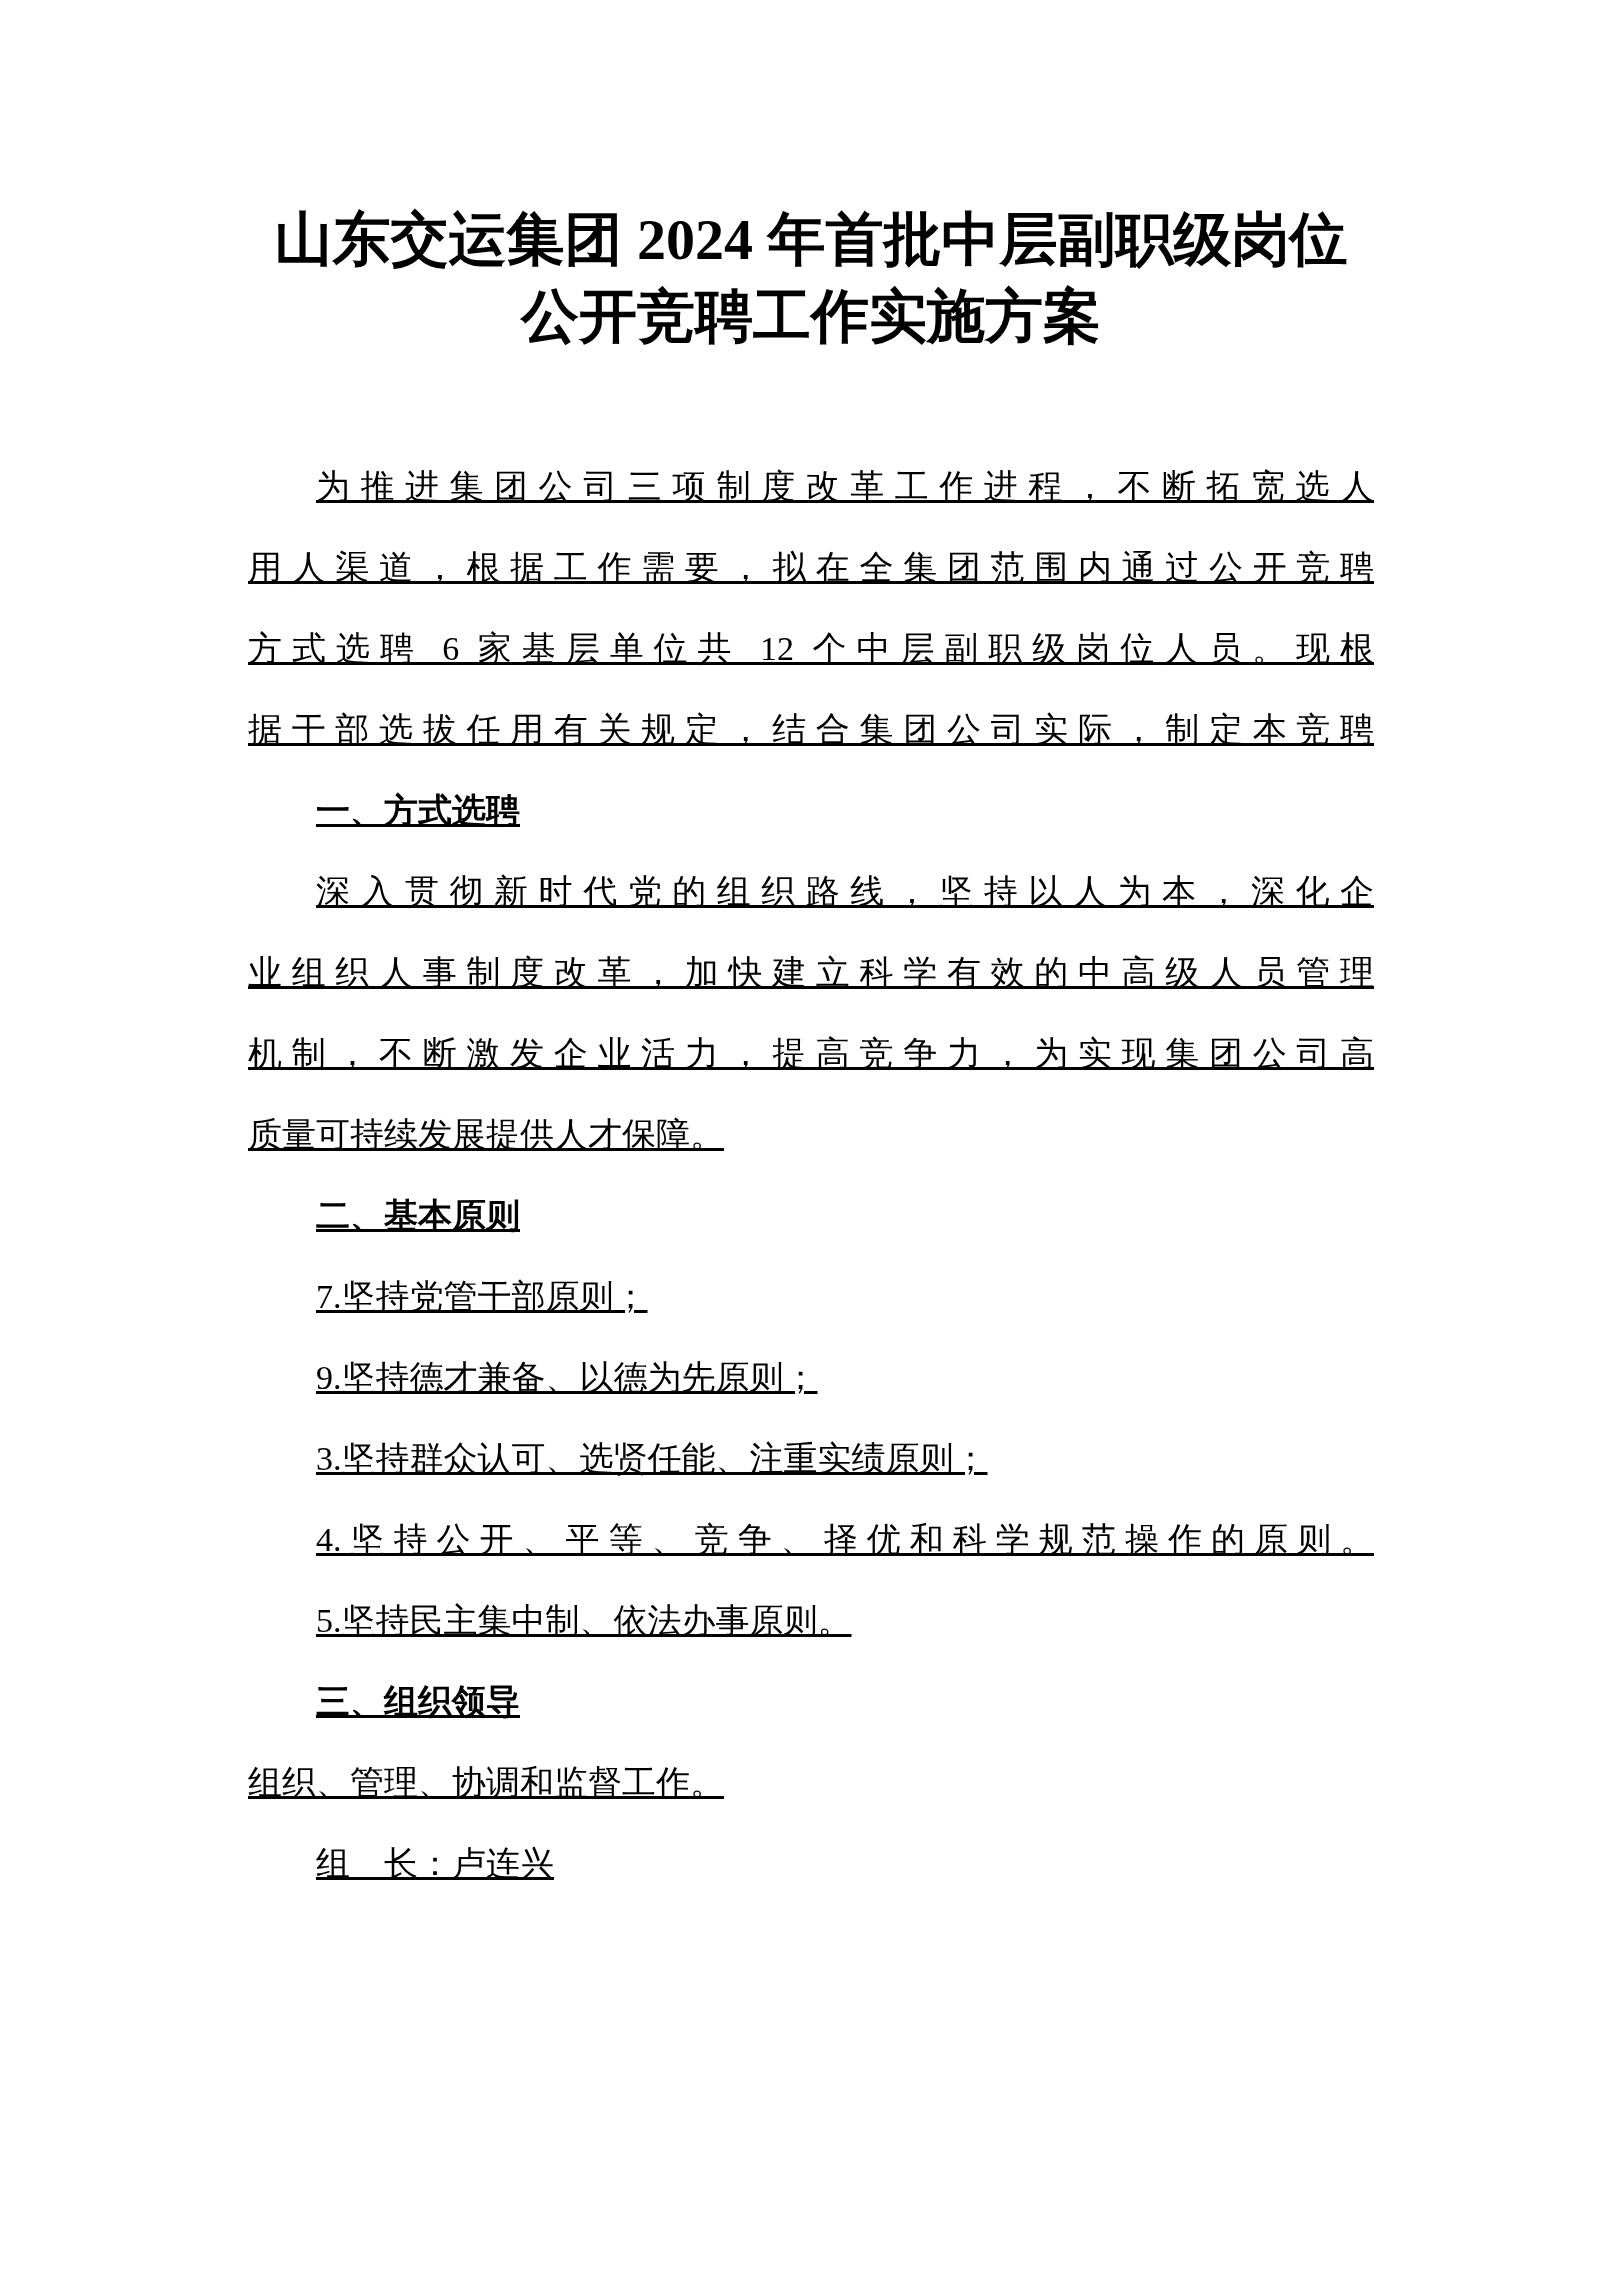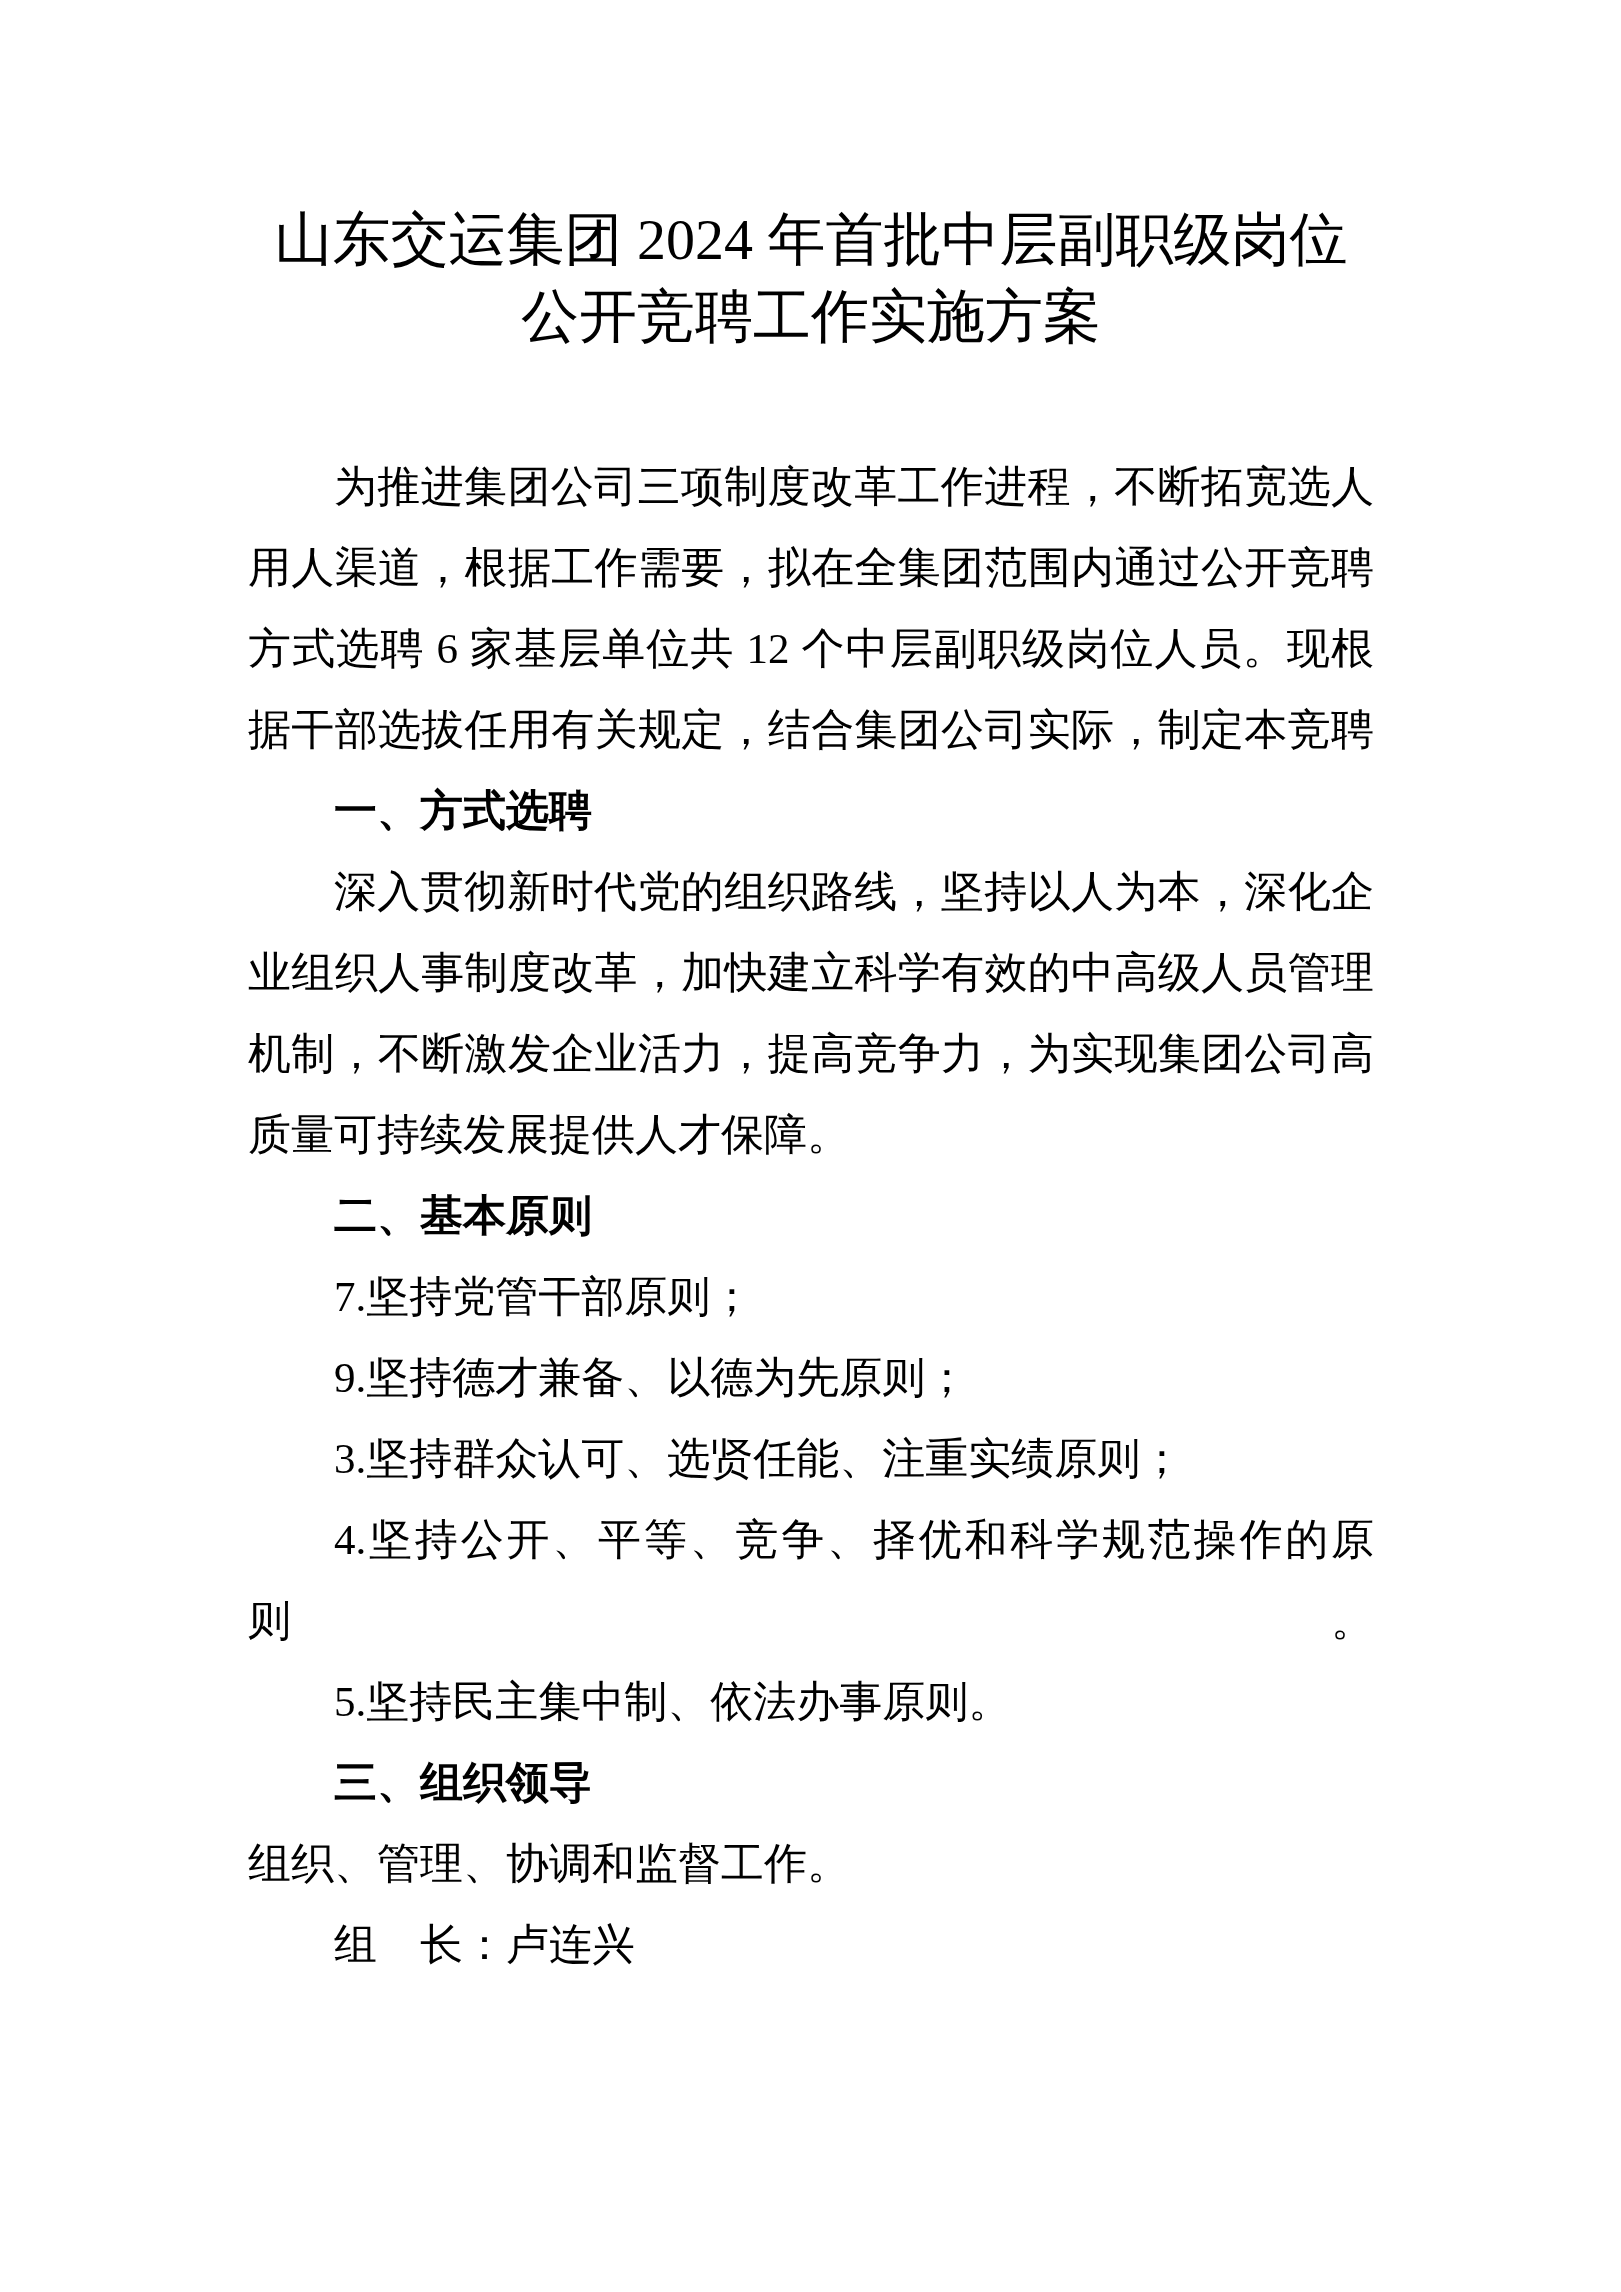--- a/index.html
+++ b/index.html
@@ -14,28 +14,29 @@
     box-sizing: border-box;
     background: #ffffff;
     color: #000000;
     padding: 201px 247px 0 248px;
     overflow: hidden;
     font-family: "Liberation Serif", "DejaVu Serif", serif;
   }
   .doc-title {
     font-size: 58px;
     line-height: 77px;
-    font-weight: normal;
+    font-weight: bold;
     text-align: center;
     letter-spacing: 0;
   }
   .doc-body {
     margin-top: 91px;
-    font-size: 43px;
+    font-size: 34px;
     line-height: 81px;
+    text-decoration: underline;
   }
   .line {
     min-height: 81px;
   }
   .line.indent {
     text-indent: 2em;
   }
   .line.fill {
     text-align: justify;
     text-align-last: justify;

